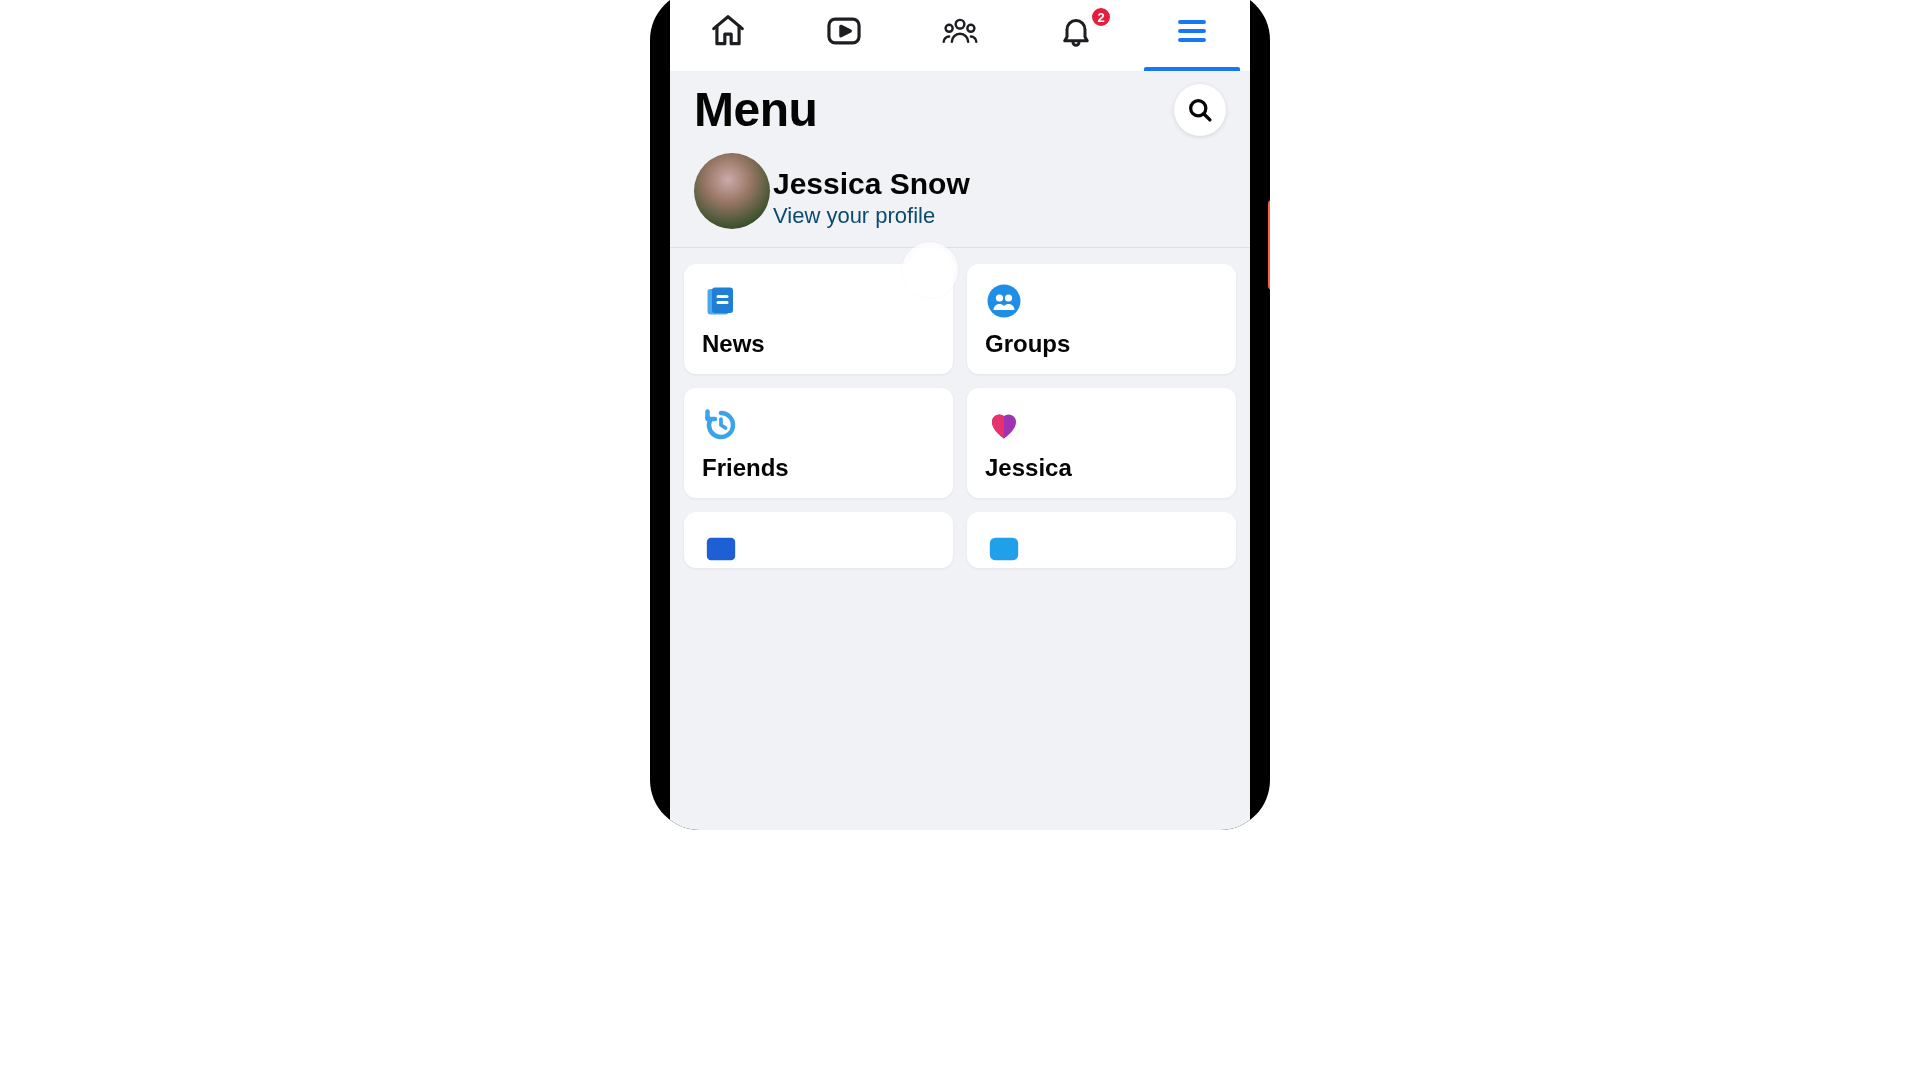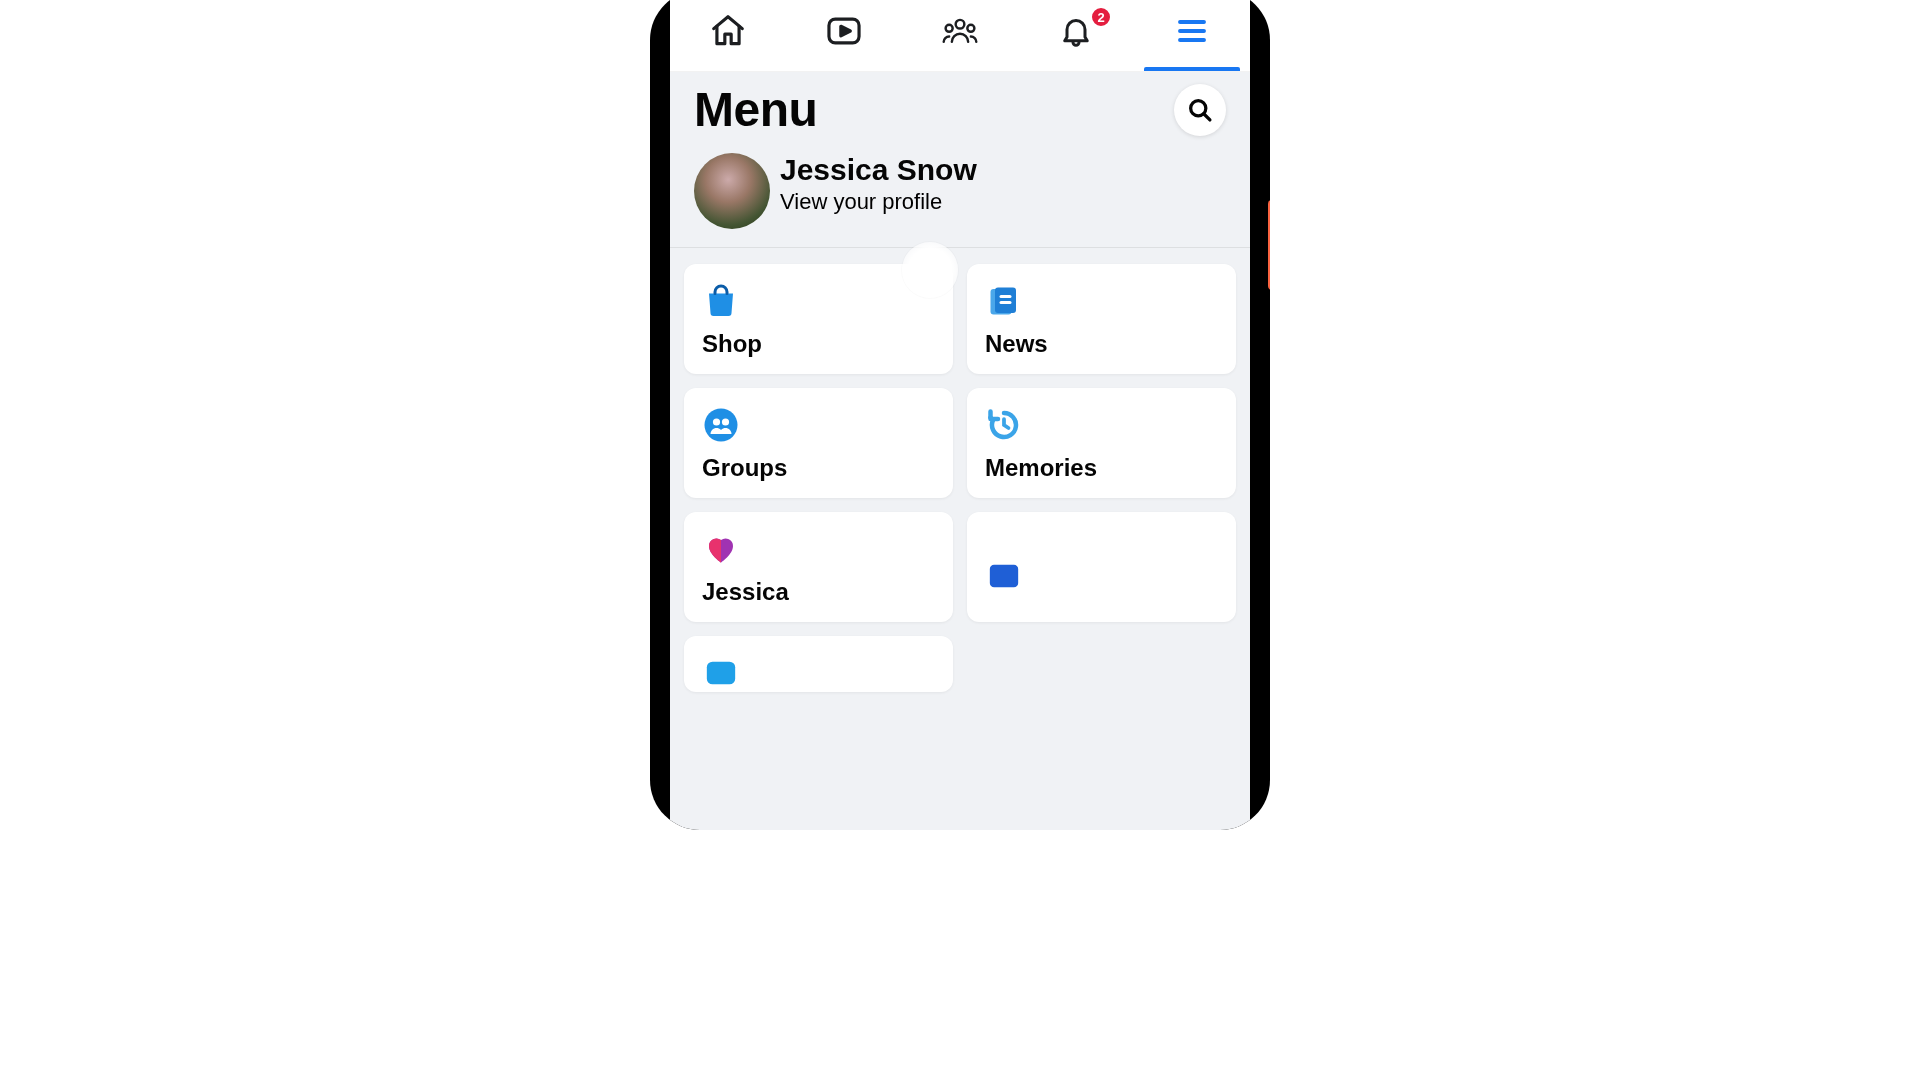--- a/index.html
+++ b/index.html
@@ -84,35 +84,35 @@
     letter-spacing: -0.5px;
   }
   .search-btn {
     width: 52px; height: 52px; border-radius: 50%;
     background: #fff;
     display: flex; align-items: center; justify-content: center;
     box-shadow: 0 1px 4px rgba(0,0,0,0.12);
     cursor: pointer;
   }
   .profile-row {
-    display: flex; align-items: flex-start; gap: 10px;
+    display: flex; align-items: flex-end; gap: 3px;
     padding: 10px 24px 18px 24px;
     border-bottom: 1px solid rgba(0,0,0,0.08);
     cursor: pointer;
   }
   .avatar {
     width: 76px; height: 76px; border-radius: 50%;
     background: radial-gradient(circle at 45% 35%, #caa 0%, #976 35%, #453 70%, #231 100%);
     flex-shrink: 0;
   }
   .profile-name {
     font-size: 30px; font-weight: 800; color: #050505;
   }
   .profile-sub {
-    font-size: 22px; color: #000000; margin-top: 2px;
+    font-size: 22px; color: #0c4a6e; margin-top: 2px;
   }
   .touch-ripple {
     position: absolute;
     width: 56px; height: 56px; border-radius: 50%;
     background: radial-gradient(#fff 0%, #fff 55%, rgba(255,255,255,0) 100%);
     left: 232px; top: 252px;
     pointer-events: none;
     box-shadow: 0 0 0 1px rgba(0,0,0,0.02);
   }
   .grid {
@@ -211,29 +211,20 @@
       <div>
         <div class="profile-name">Jessica Snow</div>
         <div class="profile-sub">View your profile</div>
       </div>
     </div>
 
     <div class="touch-ripple"></div>
 
     <div class="grid">
 
-      <div class="card">
-        <span class="icon-slot">
-          <svg width="36" height="36" viewBox="0 0 24 24">
-            <path d="M4 7h16l-1 13a2 2 0 0 1-2 2H7a2 2 0 0 1-2-2L4 7z" fill="#1f8fe5"></path>
-            <path d="M8 7V6a4 4 0 0 1 8 0v1" fill="none" stroke="#0a5ca8" stroke-width="2" stroke-linecap="round"></path>
-          </svg>
-        </span>
-        <div class="lbl">Shop</div>
-      </div>
 
       <div class="card">
         <span class="icon-slot">
           <svg width="36" height="36" viewBox="0 0 24 24">
             <rect x="3" y="4" width="14" height="17" rx="2" fill="#4aa7ea"></rect>
             <rect x="6" y="3" width="14" height="17" rx="2" fill="#1f7fd6"></rect>
             <rect x="9" y="8" width="8" height="2" rx="1" fill="#fff"></rect>
             <rect x="9" y="12" width="8" height="2" rx="1" fill="#fff"></rect>
           </svg>
         </span>
@@ -257,21 +248,21 @@
 
 
       <div class="card">
         <span class="icon-slot">
           <svg width="36" height="36" viewBox="0 0 24 24">
             <path d="M12 4a8 8 0 1 1-7.3 4.7L3 7" fill="none" stroke="#3ba4e8" stroke-width="3" stroke-linecap="round"></path>
             <path d="M3 3v5h5" fill="none" stroke="#3ba4e8" stroke-width="3" stroke-linecap="round" stroke-linejoin="round"></path>
             <path d="M12 8v4l3 2" fill="none" stroke="#3ba4e8" stroke-width="2.5" stroke-linecap="round"></path>
           </svg>
         </span>
-        <div class="lbl">Memories</div>
+        <div class="lbl">Friends</div>
       </div>
 
       <div class="card">
         <span class="icon-slot">
           <svg width="36" height="36" viewBox="0 0 24 24">
             <path d="M12 21s-8-5.3-8-11a5 5 0 0 1 8-4 5 5 0 0 1 8 4c0 5.7-8 11-8 11z" fill="#a033b2"></path>
             <path d="M12 21s-8-5.3-8-11a5 5 0 0 1 8-4v15z" fill="#e8326d"></path>
           </svg>
         </span>
         <div class="lbl">Jessica</div>

